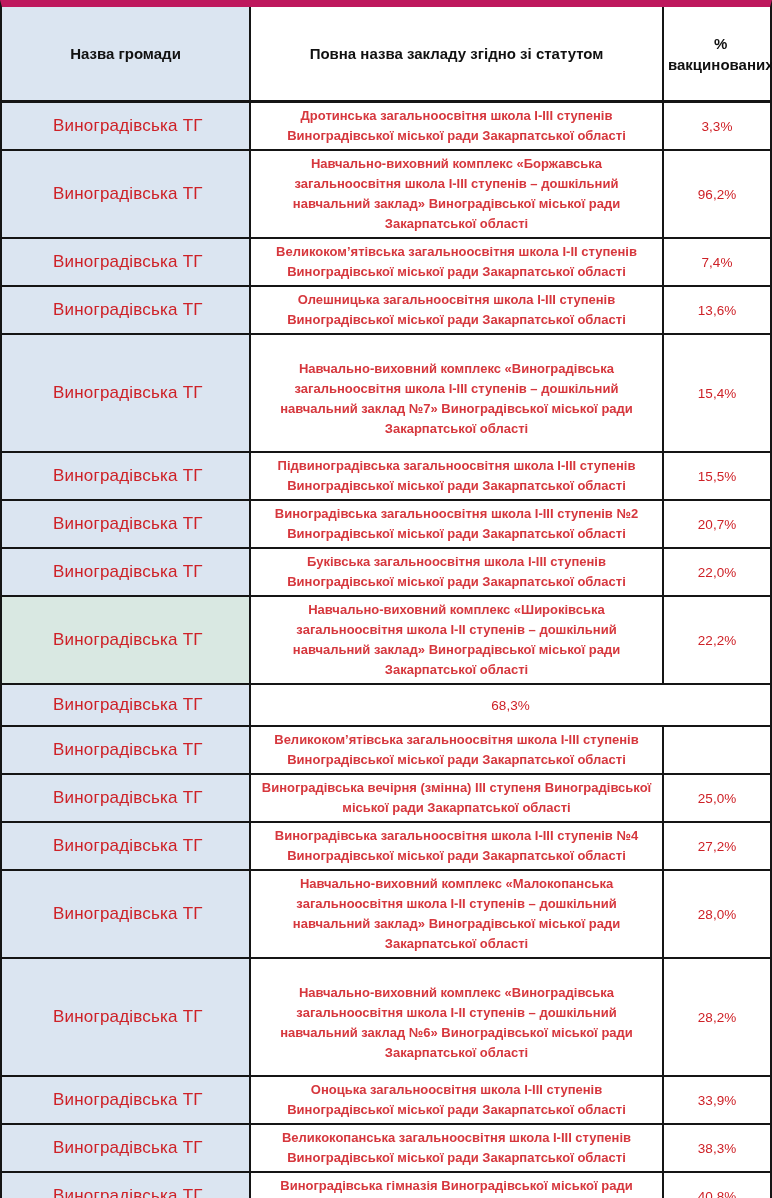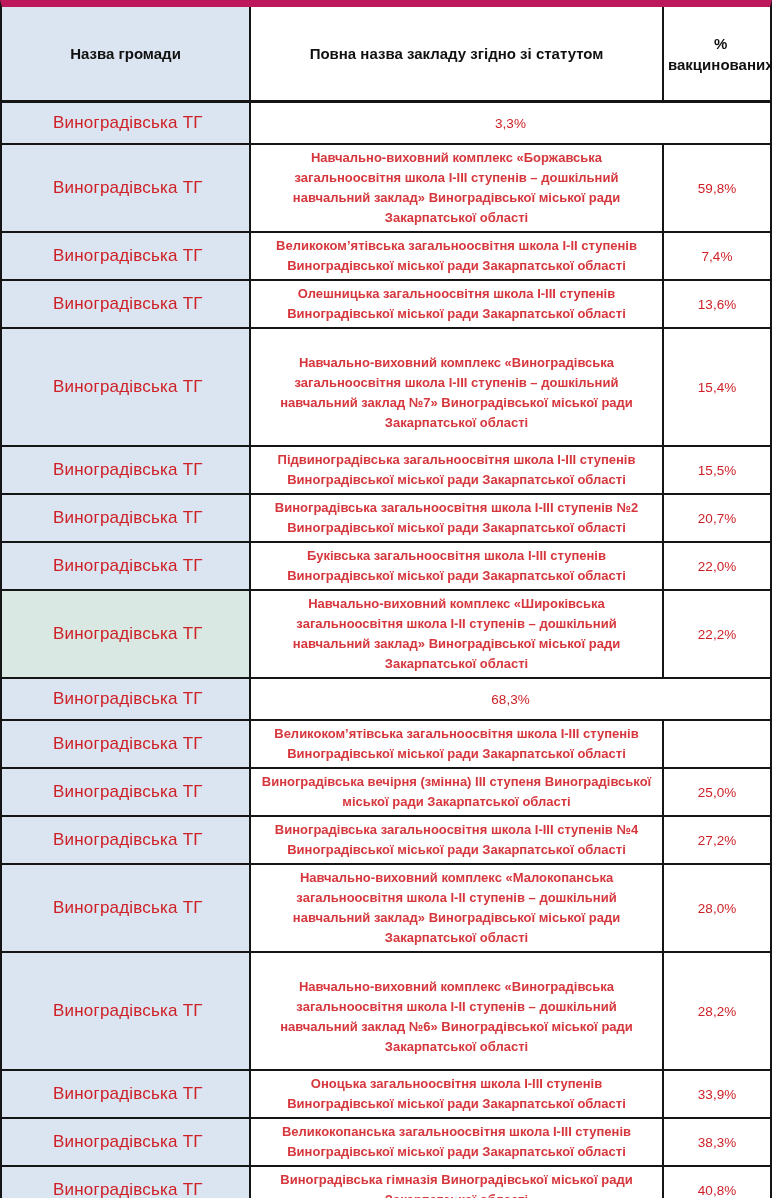--- a/index.html
+++ b/index.html
@@ -106,33 +106,36 @@
       <span>%</span>
       <span>вакцинованих</span>
     </div>
   </div>
 
   <div id="table-body">
       <div class="row data-row">
         <div class="cell c1">
           <span class="community">Виноградівська ТГ</span>
         </div>
+        <div class="cell c2">
+          <span class="institution">Дротинська загальноосвітня школа І-ІІІ ступенів Виноградівської міської ради Закарпатської області</span>
+        </div>
         <div class="cell c3">
           <span class="percent">3,3%</span>
         </div>
       </div>
       <div class="row data-row">
         <div class="cell c1">
           <span class="community">Виноградівська ТГ</span>
         </div>
         <div class="cell c2">
           <span class="institution">Навчально-виховний комплекс «Боржавська загальноосвітня школа І-ІІІ ступенів – дошкільний навчальний заклад» Виноградівської міської ради Закарпатської області</span>
         </div>
         <div class="cell c3">
-          <span class="percent">59,8%</span>
+          <span class="percent">96,2%</span>
         </div>
       </div>
       <div class="row data-row">
         <div class="cell c1">
           <span class="community">Виноградівська ТГ</span>
         </div>
         <div class="cell c2">
           <span class="institution">Великоком’ятівська загальноосвітня школа І-ІІ ступенів Виноградівської міської ради Закарпатської області</span>
         </div>
         <div class="cell c3">

